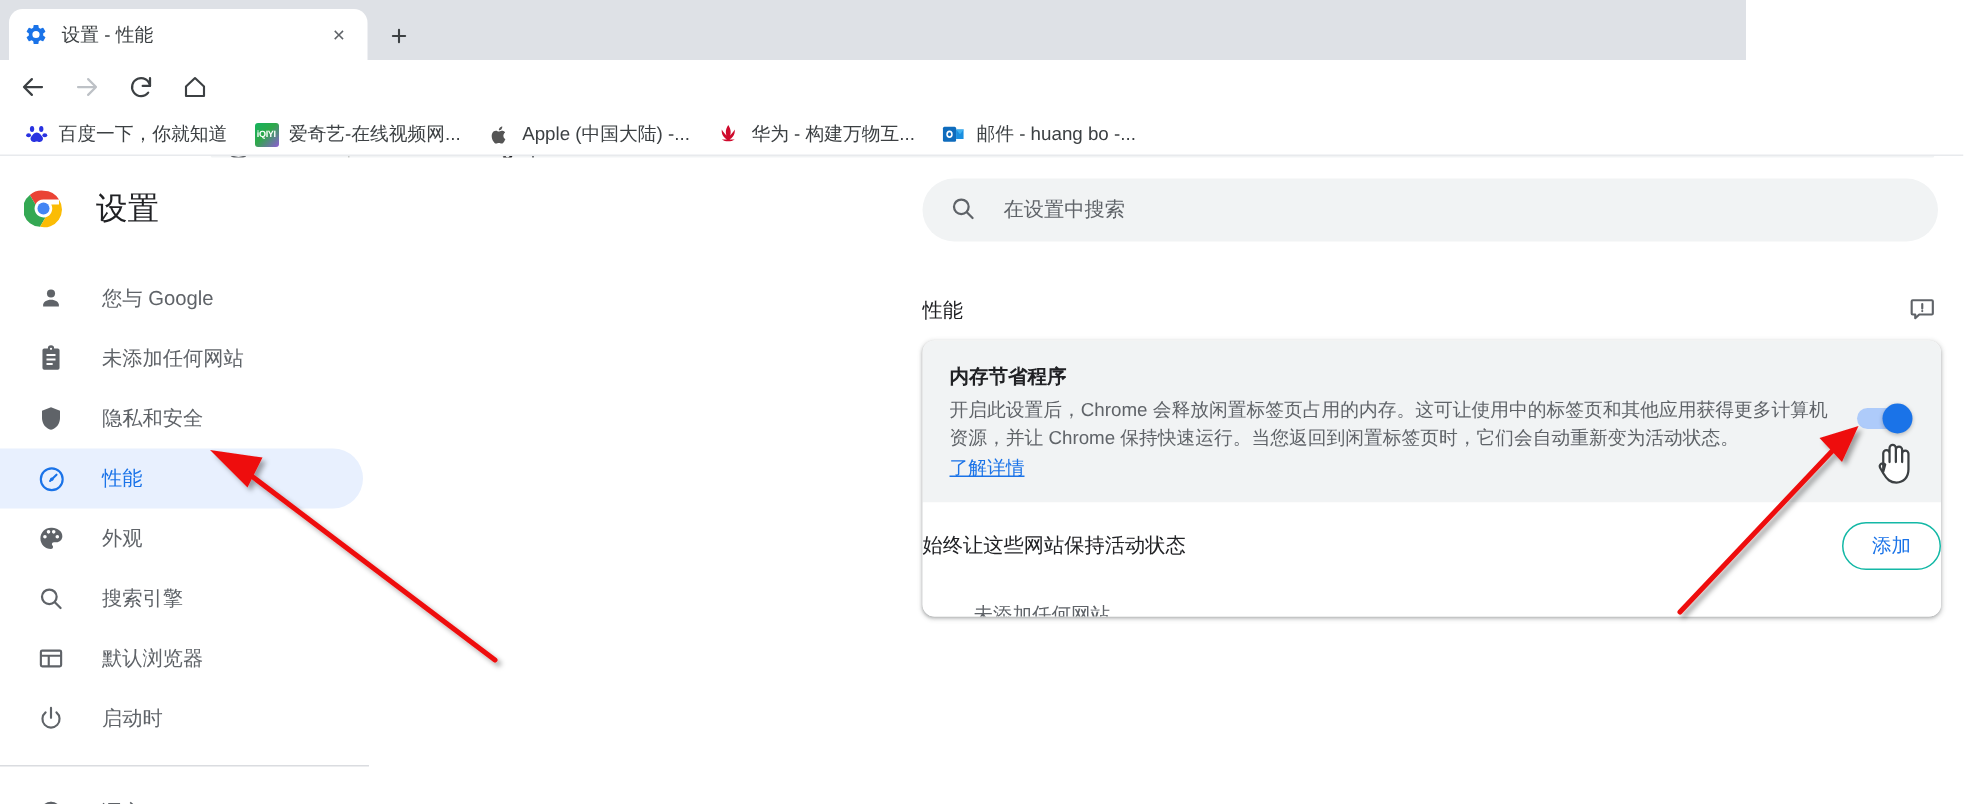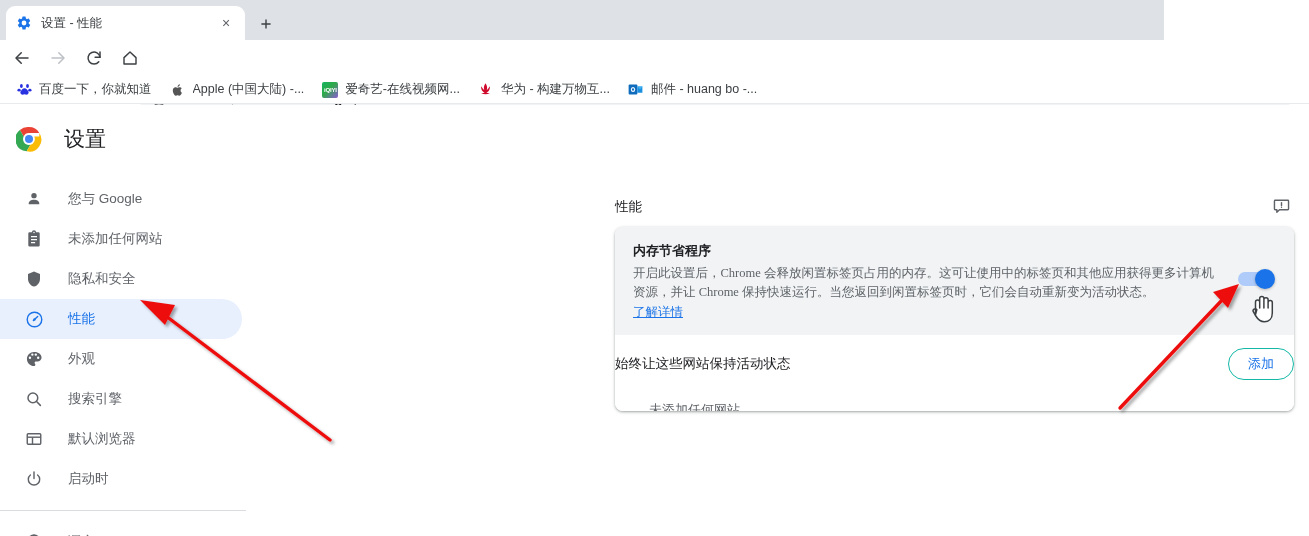--- a/index.html
+++ b/index.html
@@ -160,21 +160,21 @@
     border-radius: 8px;
     box-shadow: 0 1px 2px 0 rgba(60,64,67,.30), 0 1px 3px 1px rgba(60,64,67,.15);
     overflow: hidden;
   }
   .row-saver {
     background: #f1f3f4;
     display: flex; align-items: flex-start;
     padding: 15px 18px 14px 18px;
     min-height: 92px;
   }
-  .saver-text { flex: 1 1 auto; padding-right: 18px; font-family: Liberation Serif, serif; }
+  .saver-text { flex: 1 1 auto; padding-right: 18px; }
   .saver-title { font-size: 13px; color: #202124; font-weight: 700; margin-bottom: 4px; }
   .saver-desc { font-size: 12.5px; color: #5f6368; line-height: 19px; }
   .saver-link { font-size: 12.5px; color: #1a73e8; text-decoration: underline; display: inline-block; margin-top: 2px; }
 
   .toggle {
     flex: 0 0 auto; position: relative;
     width: 34px; height: 14px; border-radius: 7px;
     background: #aecbfa;
     margin-top: 30px; margin-right: 4px;
   }
@@ -276,32 +276,32 @@
           <ellipse cx="7" cy="6.5" rx="2.3" ry="3.2" fill="#2932e1"></ellipse>
           <ellipse cx="16.8" cy="6.5" rx="2.3" ry="3.2" fill="#2932e1"></ellipse>
           <ellipse cx="3.3" cy="13" rx="2.6" ry="2.1" fill="#2932e1"></ellipse>
           <ellipse cx="20.6" cy="13" rx="2.6" ry="2.1" fill="#2932e1"></ellipse>
           <path d="M12 10c3 0 4.6 2.6 6 4.7 1.7 2.6-.3 5.5-2.9 5.5-1.3 0-2-.5-3.1-.5s-1.8.5-3.1.5c-2.6 0-4.6-2.9-2.9-5.5C7.4 12.6 9 10 12 10z" fill="#2932e1"></path>
         </svg>
       </span>
       <span class="bm-label">百度一下，你就知道</span>
     </div>
     <div class="bm">
+      <span class="bm-ico" style="background:linear-gradient(135deg,#14b35e 0%,#2fa84a 45%,#8f5bd6 100%);">
+        <span style="color:#fff;font-size:6px;font-weight:700;letter-spacing:-.2px;font-family:'Liberation Sans',sans-serif;">iQIYI</span>
+      </span>
+      <span class="bm-label">爱奇艺-在线视频网...</span>
+    </div>
+    <div class="bm">
       <span class="bm-ico">
         <svg width="14" height="14" viewBox="0 0 24 24" fill="#555">
           <path d="M16.4 12.8c0-2.5 2-3.7 2.1-3.8-1.1-1.7-2.9-1.9-3.6-1.9-1.5-.2-3 .9-3.8.9s-2-.9-3.2-.9c-1.7 0-3.2 1-4 2.5-1.7 3-.4 7.4 1.2 9.8.8 1.2 1.8 2.5 3 2.4 1.2 0 1.7-.8 3.1-.8s1.9.8 3.2.8c1.3 0 2.2-1.2 3-2.4.9-1.4 1.3-2.7 1.3-2.8-.1 0-2.4-1-2.3-3.8zM14.2 5.3c.7-.8 1.1-1.9 1-3-1 0-2.2.7-2.9 1.5-.6.7-1.2 1.8-1 2.9 1.1.1 2.2-.6 2.9-1.4z"></path>
         </svg>
       </span>
       <span class="bm-label">Apple (中国大陆) -...</span>
-    </div>
-    <div class="bm">
-      <span class="bm-ico" style="background:linear-gradient(135deg,#14b35e 0%,#2fa84a 45%,#8f5bd6 100%);">
-        <span style="color:#fff;font-size:6px;font-weight:700;letter-spacing:-.2px;font-family:'Liberation Sans',sans-serif;">iQIYI</span>
-      </span>
-      <span class="bm-label">爱奇艺-在线视频网...</span>
     </div>
     <div class="bm">
       <span class="bm-ico">
         <svg width="15" height="15" viewBox="0 0 24 24" fill="#cf0a2c">
           <path d="M12 2c-1.6 2.4-2.6 5-2.6 7.6 0 1.6.3 2.8.7 3.6-1.6-1.6-3.6-3.8-5-6.3-.4 2.6.3 5.4 1.9 7.5 1 1.3 2.3 2.4 3.6 3.1H5.1c2 1.3 4.4 2 6.9 2s4.9-.7 6.9-2h-5.5c1.3-.7 2.6-1.8 3.6-3.1 1.6-2.1 2.3-4.9 1.9-7.5-1.4 2.5-3.4 4.7-5 6.3.4-.8.7-2 .7-3.6C14.6 7 13.6 4.4 12 2z"></path>
         </svg>
       </span>
       <span class="bm-label">华为 - 构建万物互...</span>
     </div>
     <div class="bm">
@@ -426,20 +426,29 @@
                 <line x1="3.2" y1="15" x2="20.8" y2="15"></line>
             </svg>
           </span>
           <span class="ni-label">语言</span>
         </div>
       </div>
     </div>
 
     <div class="main">
 
+      <div class="searchbar">
+        <span class="search-icon">
+          <svg width="18" height="18" viewBox="0 0 24 24" fill="none" stroke="#5f6368" stroke-width="2" stroke-linecap="round">
+            <circle cx="10.5" cy="10.5" r="6.5"></circle>
+              <line x1="15.4" y1="15.4" x2="20.5" y2="20.5"></line>
+          </svg>
+        </span>
+        <span class="search-placeholder">在设置中搜索</span>
+      </div>
 
       <div class="sectionhead">
         <span class="st">性能</span>
         <span class="feedback-icon">
           <svg width="19" height="19" viewBox="0 0 24 24" fill="none" stroke="#5f6368" stroke-width="1.8">
             <path d="M20 4H4a.9.9 0 0 0-.9.9v10.2c0 .5.4.9.9.9h2.1v3.2l3.4-3.2H20a.9.9 0 0 0 .9-.9V4.9A.9.9 0 0 0 20 4z" stroke-linejoin="round"></path>
             <line x1="12" y1="7.2" x2="12" y2="11" stroke-linecap="round"></line>
             <circle cx="12" cy="13.1" r=".9" fill="#5f6368" stroke="none"></circle>
           </svg>
         </span>

